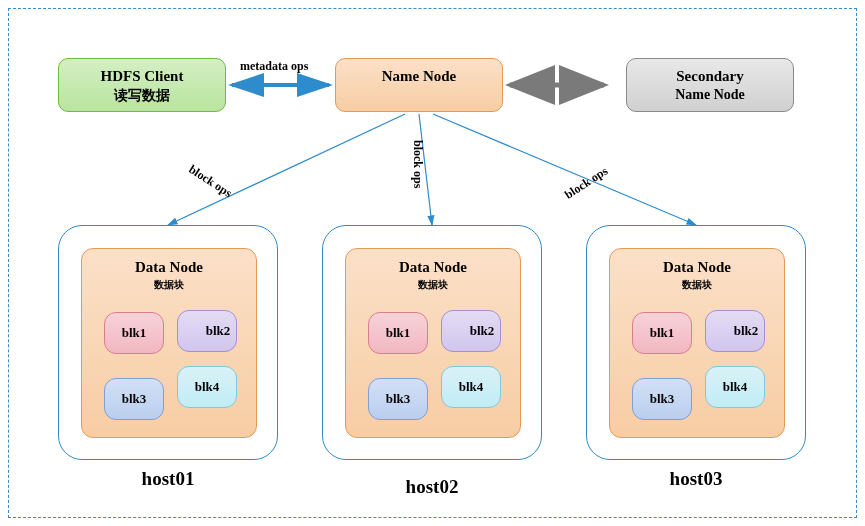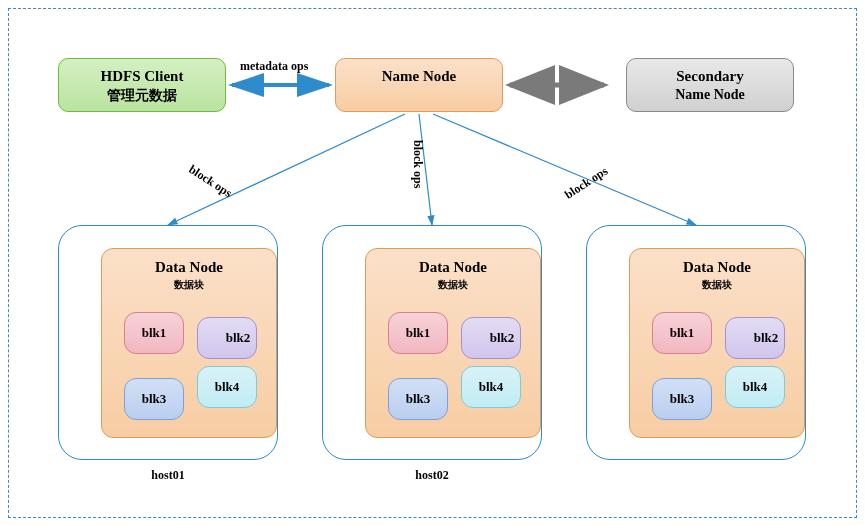--- a/index.html
+++ b/index.html
@@ -66,52 +66,51 @@
   .datanode {
     position: absolute;
     left: 22px; top: 22px; width: 176px; height: 190px;
     background: linear-gradient(#fbe0c8, #f7cda3);
     border: 1px solid #e39a56;
     border-radius: 12px;
     box-sizing: border-box;
     text-align: center;
     padding-top: 10px;
     font-weight: bold;
-    margin-left: 20px;
   }
   .datanode .t1 { font-size: 15px; }
   .datanode .t2 { font-size: 10px; margin-top: 2px; }
 
   .blk {
     position: absolute;
     width: 60px;
     height: 42px;
     border-radius: 12px;
     font-size: 13px;
     font-weight: bold;
     display: flex;
     align-items: center;
     justify-content: center;
     box-sizing: border-box;
   }
   .blk1 { left: 22px;  top: 63px;  background: linear-gradient(#f7d2d8, #f2b7c1); border:1px solid #da7d8d; }
-  .blk2 { left: 95px;  top: 68px;  background: linear-gradient(#e3dcf4, #d1c5ed); border:1px solid #a58fd4;padding-left:22px; }
+  .blk2 { left: 95px;  top: 61px;  background: linear-gradient(#e3dcf4, #d1c5ed); border:1px solid #a58fd4;padding-left:22px; }
   .blk3 { left: 22px;  top: 129px; background: linear-gradient(#d3e0f5, #b9ceef); border:1px solid #7da0da; }
   .blk4 { left: 95px;  top: 117px; background: linear-gradient(#d8f2f7, #c1ecf4); border:1px solid #7dcbda; }
 
   .hostlabel {
     position: absolute;
     width: 220px;
     text-align: center;
     font-weight: bold;
-    font-size: 12px;
+    font-size: 19px;
     top: 468px;
   }
   .hl1 { left: 58px; }
-  .hl2 { left: 322px; }
+  .hl2 { left: 322px; margin-top: 8px; }
   .hl3 { left: 586px; }
 
   .edge-label {
     position: absolute;
     font-size: 12px;
     font-weight: bold;
     color: #000;
   }
   .meta { left: 240px; top: 59px; }
   .bops1 { left: 194px; top: 162px; transform: rotate(33deg); transform-origin: left top; }
@@ -154,21 +153,21 @@
 
     <line x1="510" y1="85" x2="604" y2="85" stroke="#7a7a7a" stroke-width="5" marker-start="url(#ah-gray-rev)" marker-end="url(#ah-gray)"></line>
 
     <line x1="405" y1="114" x2="168" y2="225" stroke="#2e8bcc" stroke-width="1.2" marker-end="url(#ah-thin)"></line>
     <line x1="419" y1="114" x2="432" y2="225" stroke="#2e8bcc" stroke-width="1.2" marker-end="url(#ah-thin)"></line>
     <line x1="433" y1="114" x2="696" y2="225" stroke="#2e8bcc" stroke-width="1.2" marker-end="url(#ah-thin)"></line>
   </svg>
 
   <div class="box client">
     <div class="t1">HDFS Client</div>
-    <div class="t2">管理元数据</div>
+    <div class="t2">读写数据</div>
   </div>
   <div class="box namenode">
     <div class="t1">Name Node</div>
   </div>
   <div class="box secondary">
     <div class="t1">Secondary</div>
     <div class="t2">Name Node</div>
   </div>
 
   <div class="edge-label meta">metadata ops</div>
@@ -203,14 +202,15 @@
   <div class="hostbox host3">
     <div class="datanode">
       <div class="t1">Data Node</div>
       <div class="t2">数据块</div>
       <div class="blk blk1">blk1</div>
       <div class="blk blk2">blk2</div>
       <div class="blk blk3">blk3</div>
       <div class="blk blk4">blk4</div>
     </div>
   </div>
+  <div class="hostlabel hl3">host03</div>
 
 </div>
 
 </body></html>

